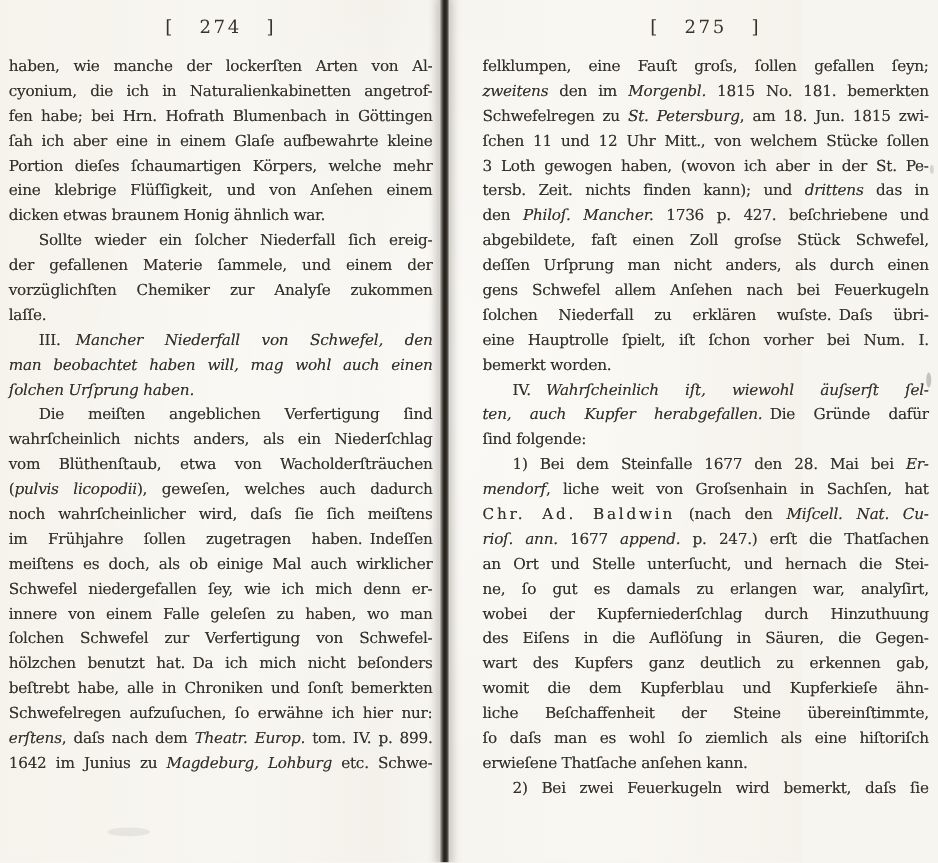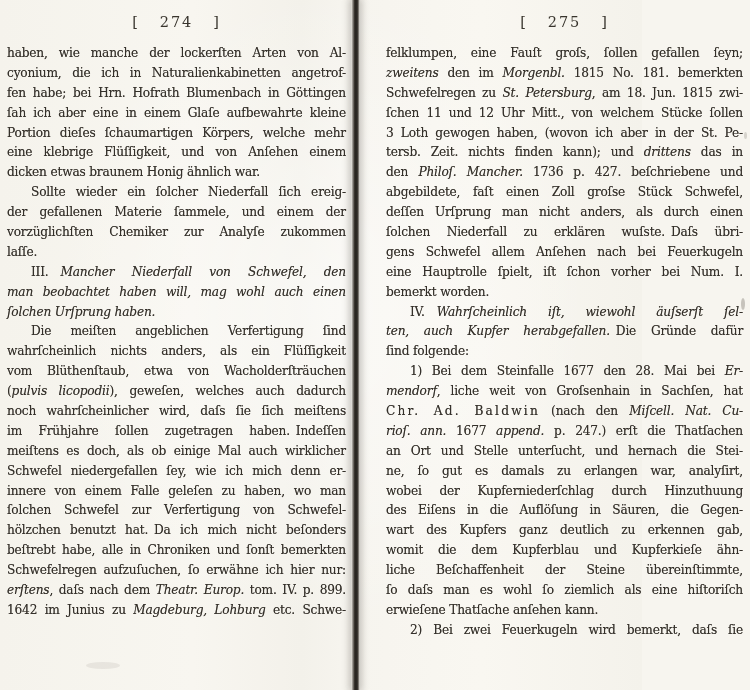--- a/index.html
+++ b/index.html
@@ -79,21 +79,21 @@
         <div class="line"><span>eine klebrige Flüſſigkeit, und von Anſehen einem</span></div>
         <div class="line end"><span>dicken etwas braunem Honig ähnlich war.</span></div>
         <div class="line ind"><span>Sollte wieder ein ſolcher Niederfall ſich ereig-</span></div>
         <div class="line"><span>der gefallenen Materie ſammele, und einem der</span></div>
         <div class="line"><span>vorzüglichſten Chemiker zur Analyſe zukommen</span></div>
         <div class="line end"><span>laſſe.</span></div>
         <div class="line ind"><span>III. </span><span class="it">Mancher Niederfall von Schwefel, den</span></div>
         <div class="line"><span class="it">man beobachtet haben will, mag wohl auch einen</span></div>
         <div class="line end"><span class="it">ſolchen Urſprung haben.</span></div>
         <div class="line ind"><span>Die meiſten angeblichen Verfertigung ſind</span></div>
-        <div class="line"><span>wahrſcheinlich nichts anders, als ein Flüſſigkeit</span></div>
+        <div class="line"><span>wahrſcheinlich nichts anders, als ein Niederſchlag</span></div>
         <div class="line"><span>vom Blüthenſtaub, etwa von Wacholderſträuchen</span></div>
         <div class="line"><span>(</span><span class="it">pulvis licopodii</span><span>), geweſen, welches auch dadurch</span></div>
         <div class="line"><span>noch wahrſcheinlicher wird, daſs ſie ſich meiſtens</span></div>
         <div class="line"><span>im Frühjahre ſollen zugetragen haben. Indeſſen</span></div>
         <div class="line"><span>meiſtens es doch, als ob einige Mal auch wirklicher</span></div>
         <div class="line"><span>Schwefel niedergefallen ſey, wie ich mich denn er-</span></div>
         <div class="line"><span>innere von einem Falle geleſen zu haben, wo man</span></div>
         <div class="line"><span>ſolchen Schwefel zur Verfertigung von Schwefel-</span></div>
         <div class="line"><span>hölzchen benutzt hat. Da ich mich nicht beſonders</span></div>
         <div class="line"><span>beſtrebt habe, alle in Chroniken und ſonſt bemerkten</span></div>
@@ -110,22 +110,22 @@
     <div class="pg-body" id="right-body">
         <div class="line"><span>felklumpen, eine Fauſt groſs, ſollen gefallen ſeyn;</span></div>
         <div class="line"><span class="it">zweitens</span><span> den im </span><span class="it">Morgenbl.</span><span> 1815 No. 181. bemerkten</span></div>
         <div class="line"><span>Schwefelregen zu </span><span class="it">St. Petersburg</span><span>, am 18. Jun. 1815 zwi-</span></div>
         <div class="line"><span>ſchen 11 und 12 Uhr Mitt., von welchem Stücke ſollen</span></div>
         <div class="line"><span>3 Loth gewogen haben, (wovon ich aber in der St. Pe-</span></div>
         <div class="line"><span>tersb. Zeit. nichts finden kann); und </span><span class="it">drittens</span><span> das in</span></div>
         <div class="line"><span>den </span><span class="it">Philoſ. Mancher.</span><span> 1736 p. 427. beſchriebene und</span></div>
         <div class="line"><span>abgebildete, faſt einen Zoll groſse Stück Schwefel,</span></div>
         <div class="line"><span>deſſen Urſprung man nicht anders, als durch einen</span></div>
+        <div class="line"><span>gens Schwefel allem Anſehen nach bei Feuerkugeln</span></div>
         <div class="line"><span>ſolchen Niederfall zu erklären wuſste. Daſs übri-</span></div>
-        <div class="line"><span>gens Schwefel allem Anſehen nach bei Feuerkugeln</span></div>
         <div class="line"><span>eine Hauptrolle ſpielt, iſt ſchon vorher bei Num. I.</span></div>
         <div class="line end"><span>bemerkt worden.</span></div>
         <div class="line ind"><span>IV. </span><span class="it">Wahrſcheinlich iſt, wiewohl äuſserſt ſel-</span></div>
         <div class="line"><span class="it">ten, auch Kupfer herabgefallen.</span><span> Die Gründe dafür</span></div>
         <div class="line end"><span>ſind folgende:</span></div>
         <div class="line ind"><span>1) Bei dem Steinfalle 1677 den 28. Mai bei </span><span class="it">Er-</span></div>
         <div class="line"><span class="it">mendorf</span><span>, liche weit von Groſsenhain in Sachſen, hat</span></div>
         <div class="line"><span class="lsp">Chr. Ad. Baldwin</span><span> (nach den </span><span class="it">Miſcell. Nat. Cu-</span></div>
         <div class="line"><span class="it">rioſ. ann.</span><span> 1677 </span><span class="it">append.</span><span> p. 247.) erſt die Thatſachen</span></div>
         <div class="line"><span>an Ort und Stelle unterſucht, und hernach die Stei-</span></div>

